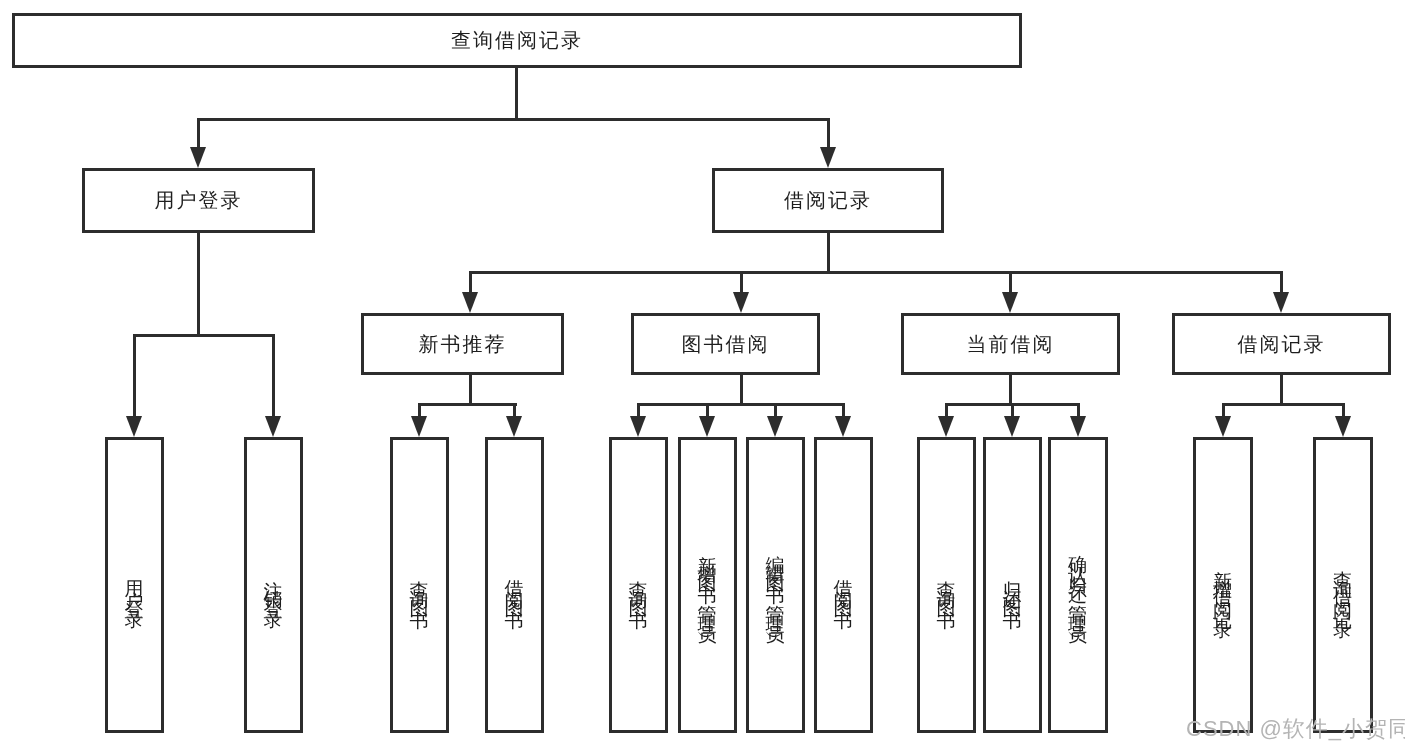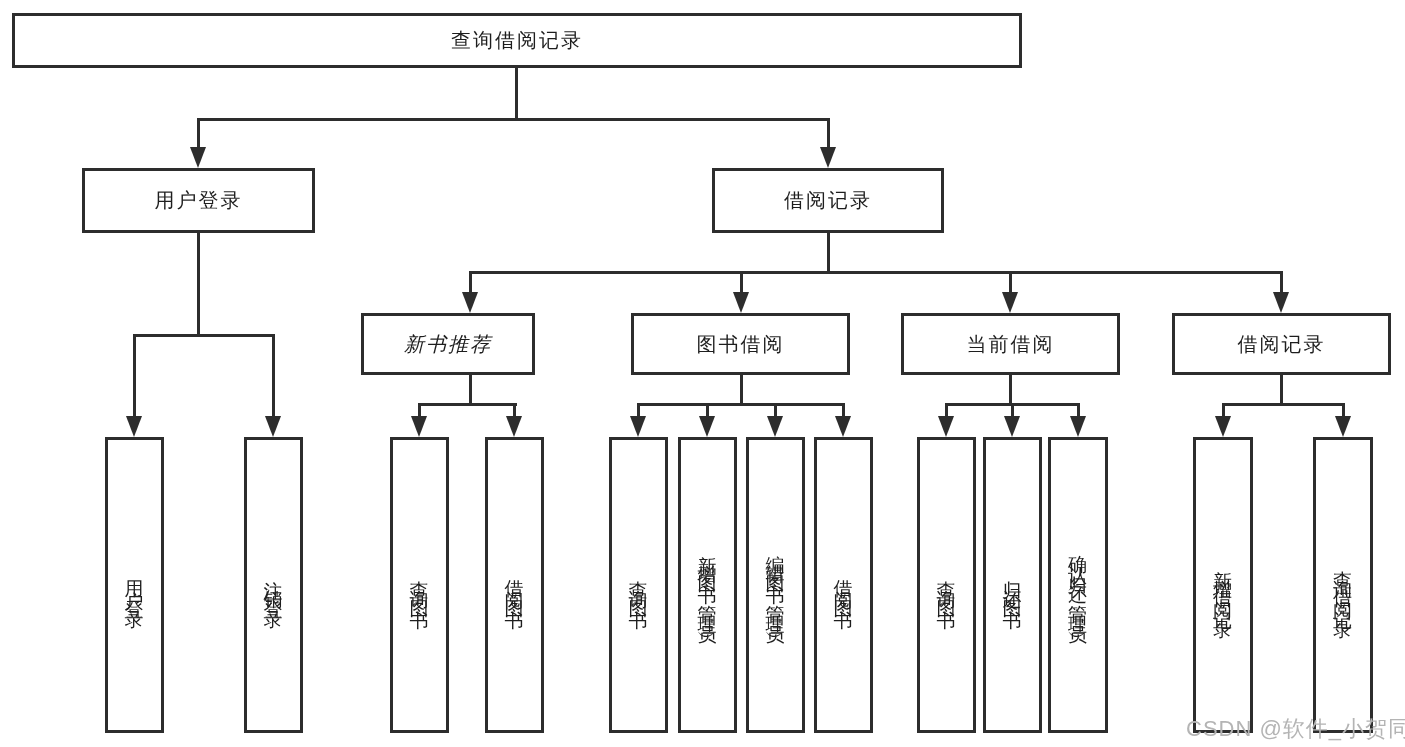--- a/index.html
+++ b/index.html
@@ -84,24 +84,24 @@
   <div class="hline" style="left:469px;top:271px;width:813px;"></div>
   <div class="vline" style="left:469px;top:271px;height:26px;"></div>
   <div class="arrow" style="left:462px;top:292px;"></div>
   <div class="vline" style="left:740px;top:271px;height:26px;"></div>
   <div class="arrow" style="left:733px;top:292px;"></div>
   <div class="vline" style="left:1009px;top:271px;height:26px;"></div>
   <div class="arrow" style="left:1002px;top:292px;"></div>
   <div class="vline" style="left:1280px;top:271px;height:26px;"></div>
   <div class="arrow" style="left:1273px;top:292px;"></div>
 
-  <div class="box box-h" style="left:361px;top:313px;width:174px;height:62px;font-style:italic;">
+  <div class="box box-h" style="left:361px;top:313px;width:203px;height:62px;">
     <span>新书推荐</span>
   </div>
-  <div class="box box-h" style="left:631px;top:313px;width:219px;height:62px;">
+  <div class="box box-h" style="left:631px;top:313px;width:189px;height:62px;">
     <span>图书借阅</span>
   </div>
   <div class="box box-h" style="left:1172px;top:313px;width:219px;height:62px;">
     <span>借阅记录</span>
   </div>
   <div class="box box-h" style="left:901px;top:313px;width:219px;height:62px;">
     <span>当前借阅</span>
   </div>
 
   <div class="vline" style="left:469px;top:375px;height:31px;"></div>

